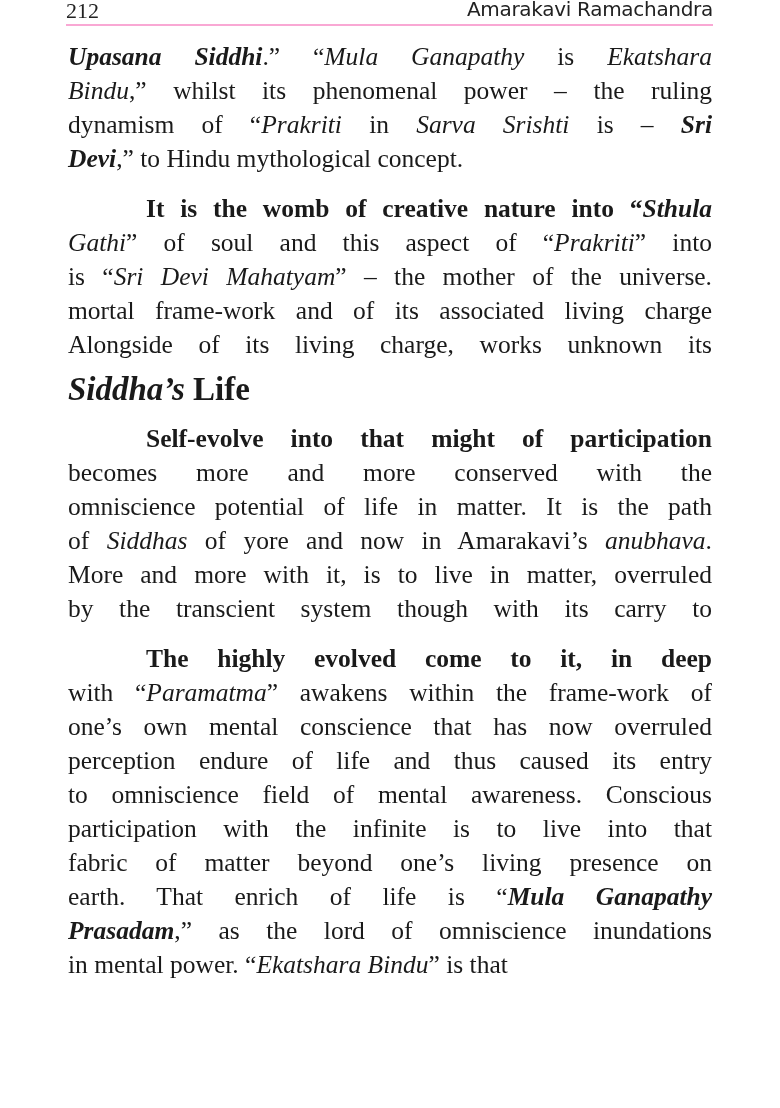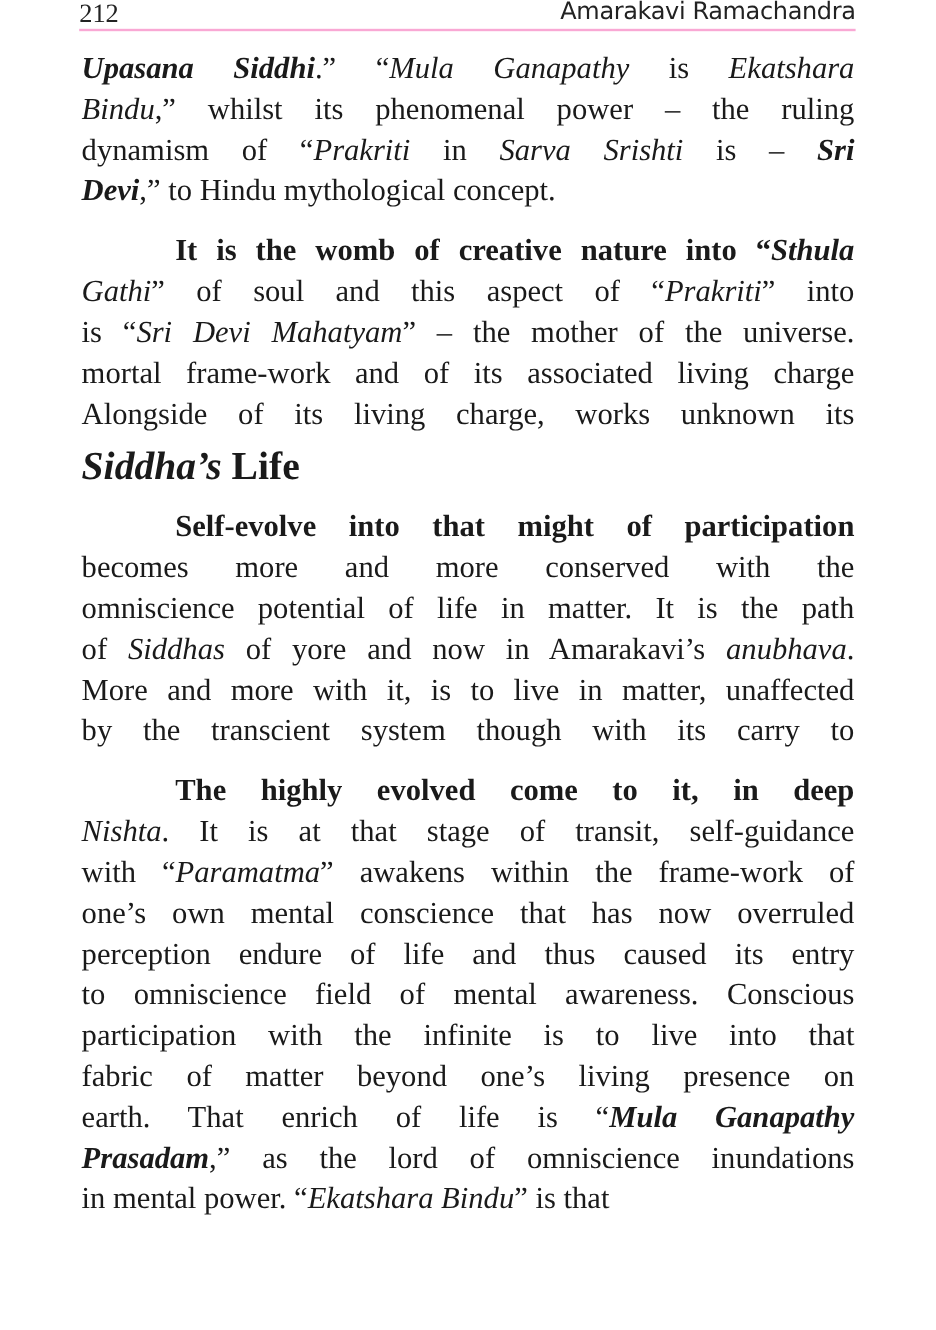--- a/index.html
+++ b/index.html
@@ -41,27 +41,26 @@
       <span class="line">Alongside of its  living  charge,  works  unknown  its</span>
     </div>
   <div class="gap-sm"></div>
   <div class="heading"><b><i>Siddha’s</i></b><b> Life</b></div>
   <div class="gap"></div>
   <div>
       <span class="line indent">Self-evolve into that might of participation</span>
       <span class="line">becomes more and  more conserved  with  the</span>
       <span class="line">omniscience  potential of  life in matter.  It is the path</span>
       <span class="line">of <i>Siddhas</i> of yore and now in Amarakavi’s <i>anubhava</i>.</span>
-      <span class="line">More and more with  it, is to live  in matter, unaffected</span>
+      <span class="line">More and more with  it, is to live  in matter, overruled</span>
       <span class="line">by the transcient  system  though with  its carry  to</span>
     </div>
   <div class="gap"></div>
   <div>
       <span class="line indent">The  highly  evolved  come to  it, in deep</span>
-      <span class="line"><i>Nishta</i>.  It is at that stage of  transit, self-guidance</span>
       <span class="line">with “<i>Paramatma</i>” awakens within the frame-work of</span>
       <span class="line">one’s own mental conscience  that  has  now overruled</span>
       <span class="line">perception  endure of  life and  thus caused  its  entry</span>
       <span class="line">to omniscience field of mental awareness.  Conscious</span>
       <span class="line">participation  with  the infinite is  to live  into  that</span>
       <span class="line">fabric of  matter beyond one’s living presence on</span>
       <span class="line">earth.  That enrich of life is “<b><i>Mula Ganapathy</i></b></span>
       <span class="line"><b><i>Prasadam</i></b>,” as the lord of omniscience inundations</span>
       <span class="line last">in mental power.  “<i>Ekatshara Bindu</i>”  is  that</span>
     </div>

